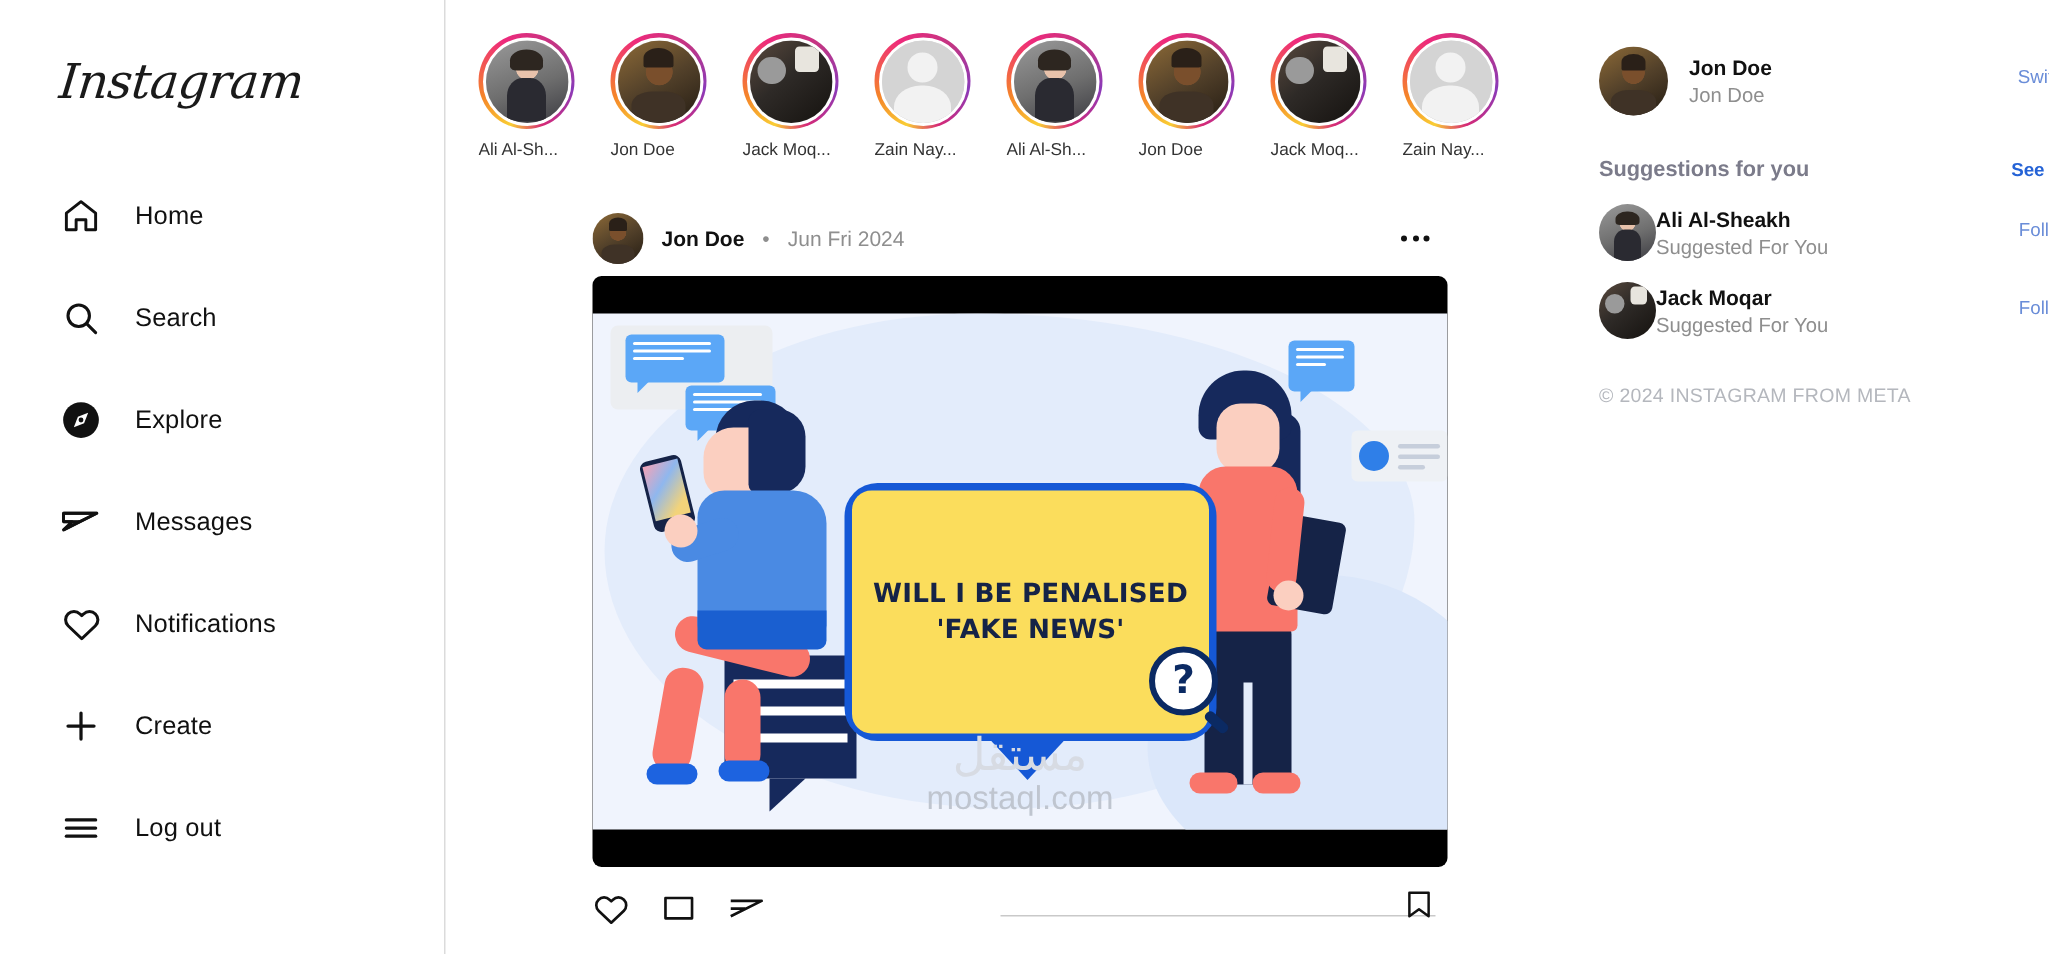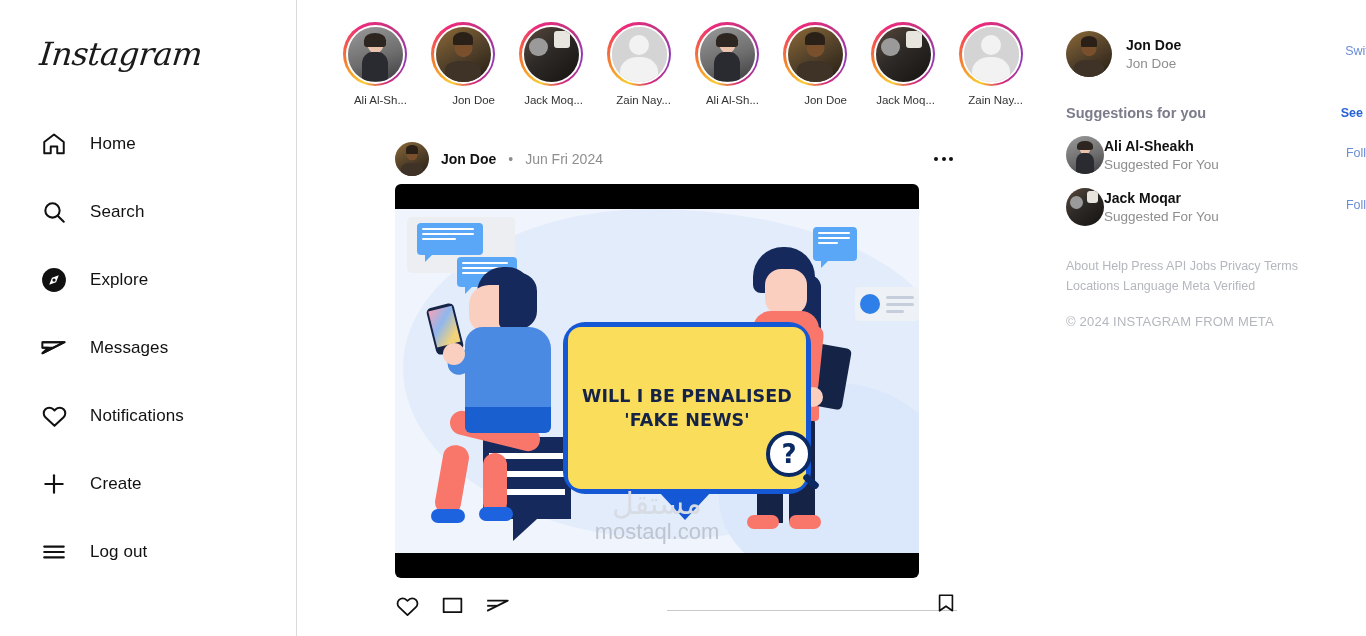--- a/index.html
+++ b/index.html
@@ -68,21 +68,21 @@
   .stories {
     display: flex;
     align-items: flex-start;
     gap: 0px;
     padding: 22px 0 0 22px;
     position: relative;
     height: 116px;
   }
   .story {
     width: 88px;
-    display: flex; flex-direction: column; align-items: flex-end;
+    display: flex; flex-direction: column; align-items: flex-start;
     cursor: pointer;
     flex: 0 0 88px;
   }
   .ring {
     width: 64px; height: 64px; border-radius: 50%;
     padding: 2.5px;
     background: conic-gradient(from 200deg at 50% 50%,
       #f9ce34 0deg, #f58529 50deg, #ee2a7b 130deg,
       #c13584 200deg, #8a3ab9 260deg, #d62976 320deg, #f9ce34 360deg);
     display: flex; align-items: center; justify-content: center;
@@ -120,21 +120,21 @@
   .post-date { font-size: 14px; color: #8e8e8e; }
   .post-more {
     position: absolute; right: 6px; top: 50%;
     transform: translateY(-50%);
     display: flex; gap: 3.5px; cursor: pointer; padding: 6px;
   }
   .post-more i { width: 4px; height: 4px; border-radius: 50%; background: #111; display: block; }
 
   
   .media {
-    width: 524px; height: 394px;
+    width: 570px; height: 394px;
     background: #000;
     border-radius: 6px;
     overflow: hidden;
     position: relative;
     text-decoration: underline;
   }
   .illus {
     position: absolute; left: 0; right: 0;
     top: 25px; height: 344px;
     background: #f0f4fd;
@@ -654,31 +654,18 @@
           <span class="ph ph-jack"></span>
         </span>
       <span class="me-txt">
         <span class="sugg-name">Jack Moqar</span>
         <span class="sugg-sub">Suggested For You</span>
       </span>
       <span class="link-blue sugg-follow">Follow</span>
     </div>
 
     <div class="footer">
-      <div class="footer-links">
-        <span>About</span>
-        <span>Help</span>
-        <span>Press</span>
-        <span>API</span>
-        <span>Jobs</span>
-        <span>Privacy</span>
-        <span>Terms</span>
-        <span>Locations</span>
-        <span>Language</span>
-        <span>Meta</span>
-        <span>Verified</span>
-      </div>
       <div class="copyright">© 2024 INSTAGRAM FROM META</div>
     </div>
 
   </aside>
 
 </div>
 
 </body></html>

